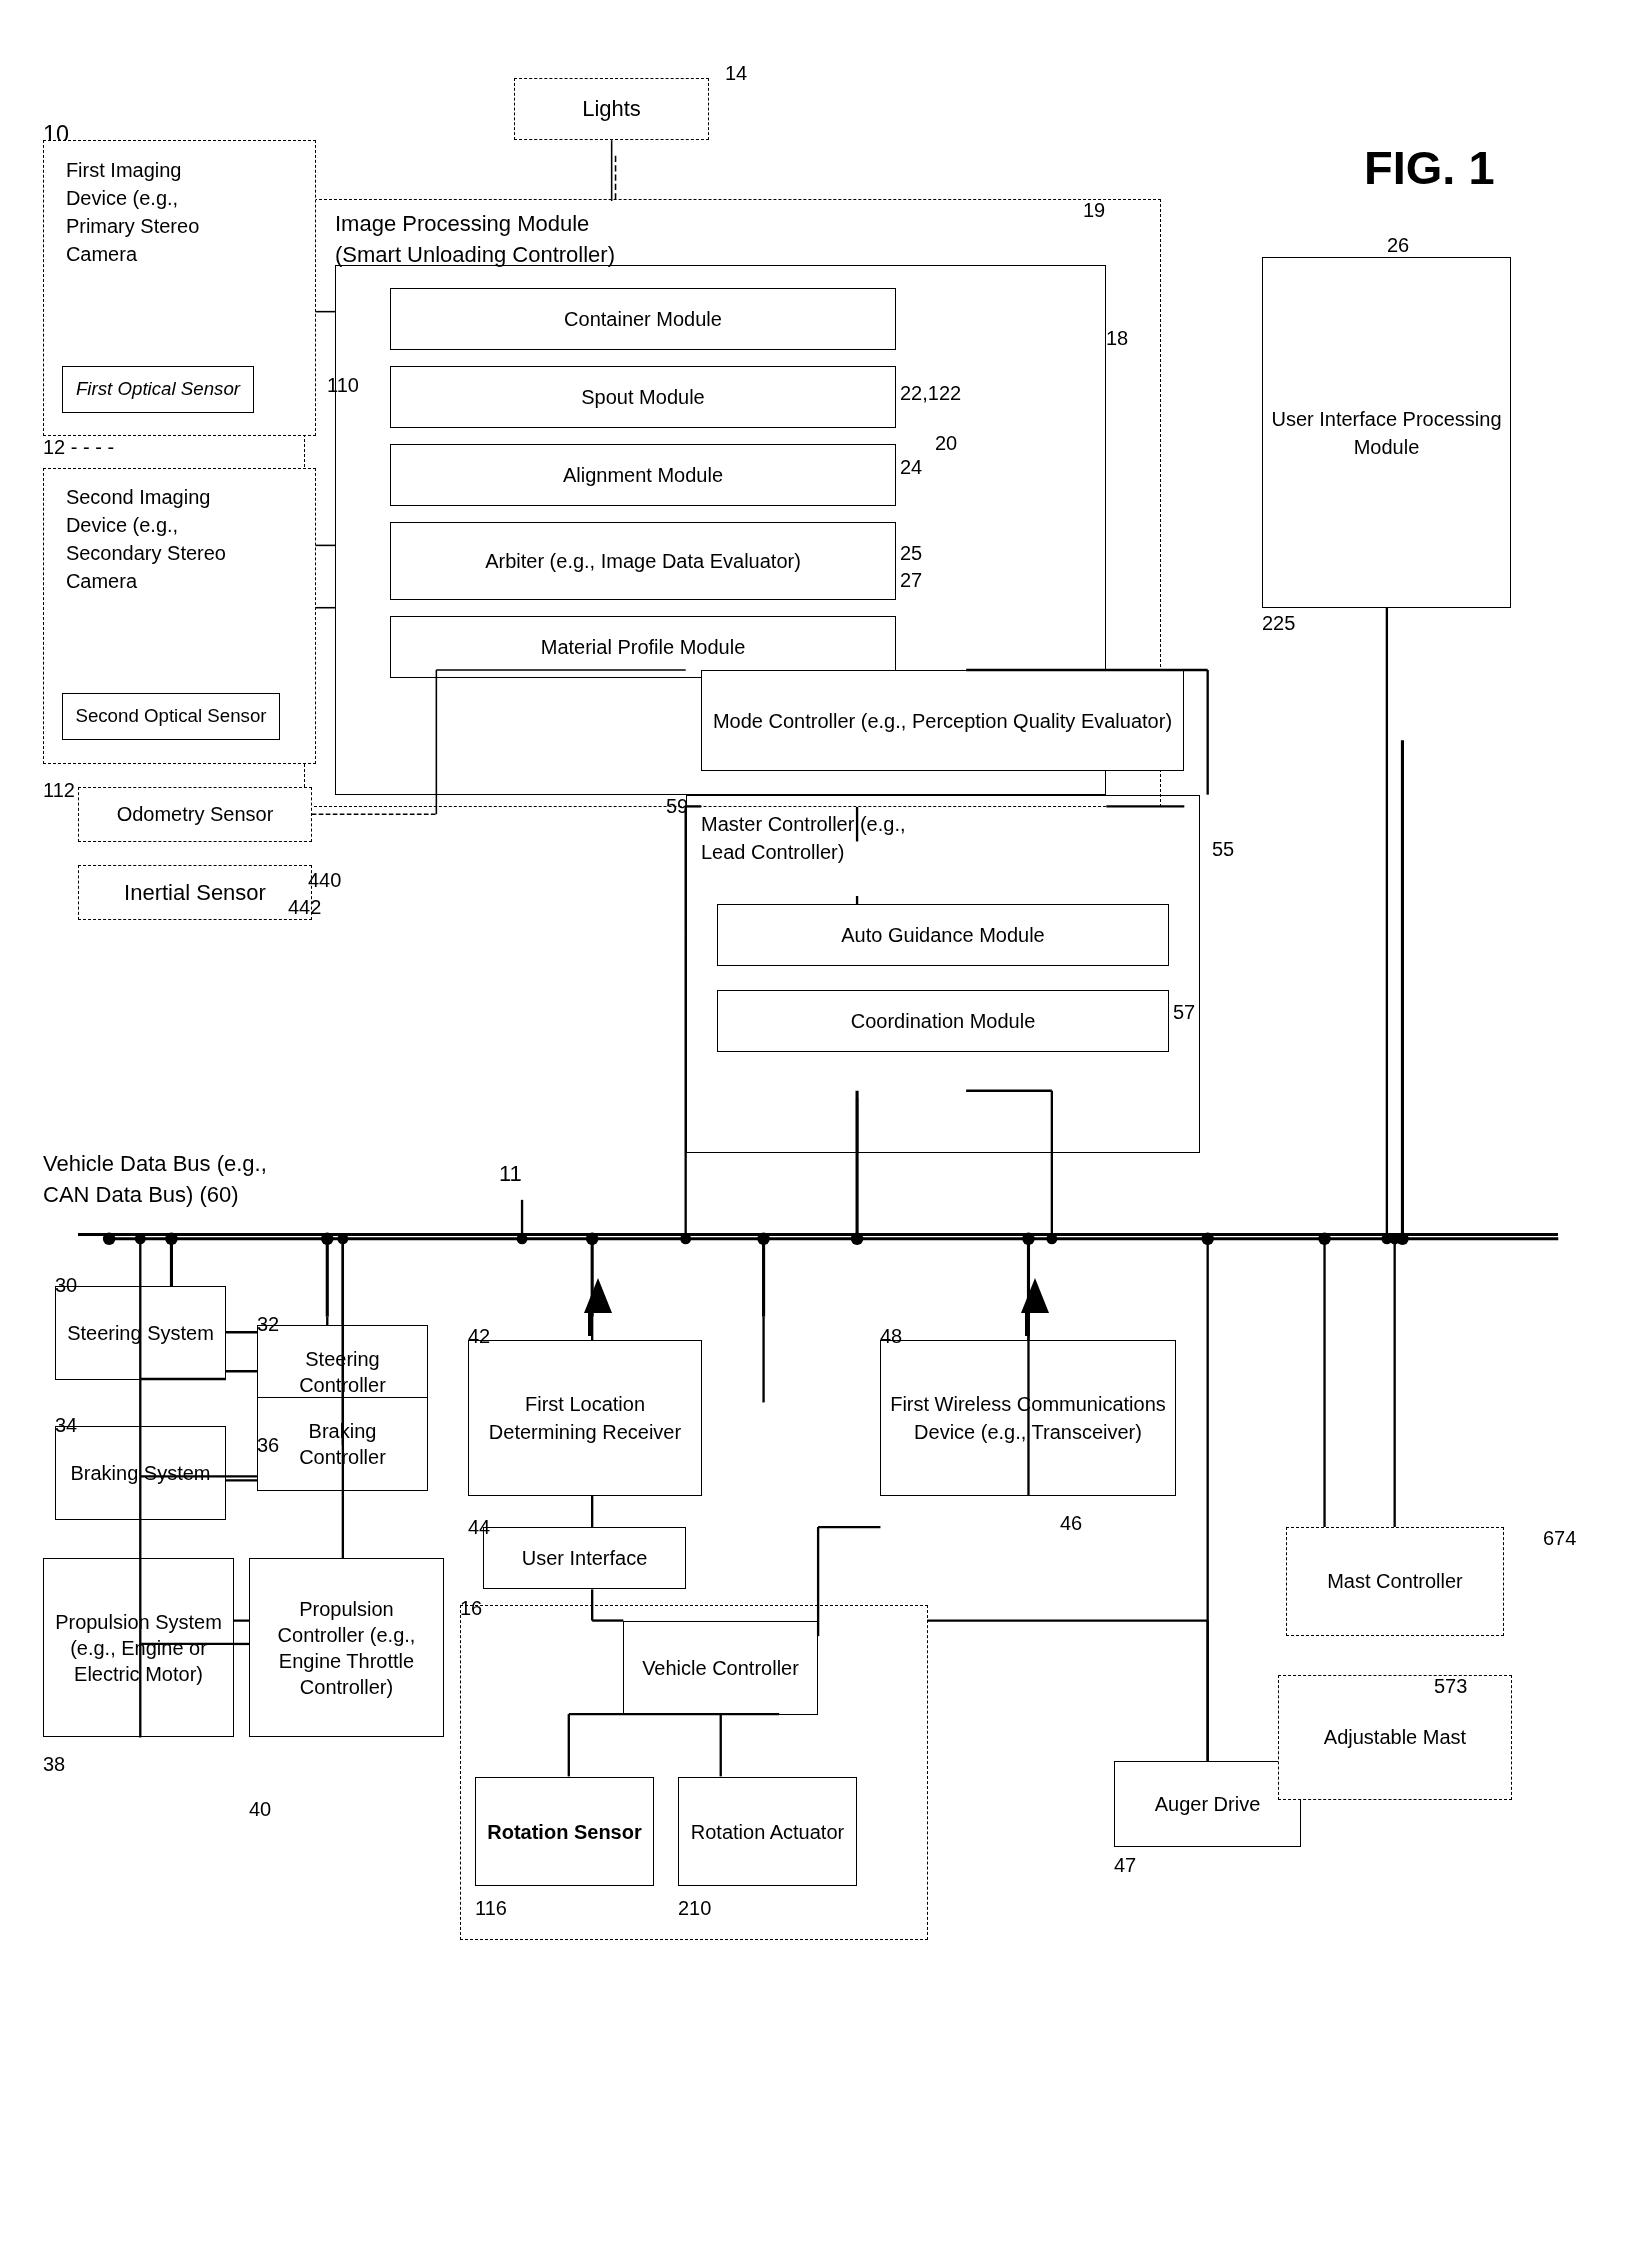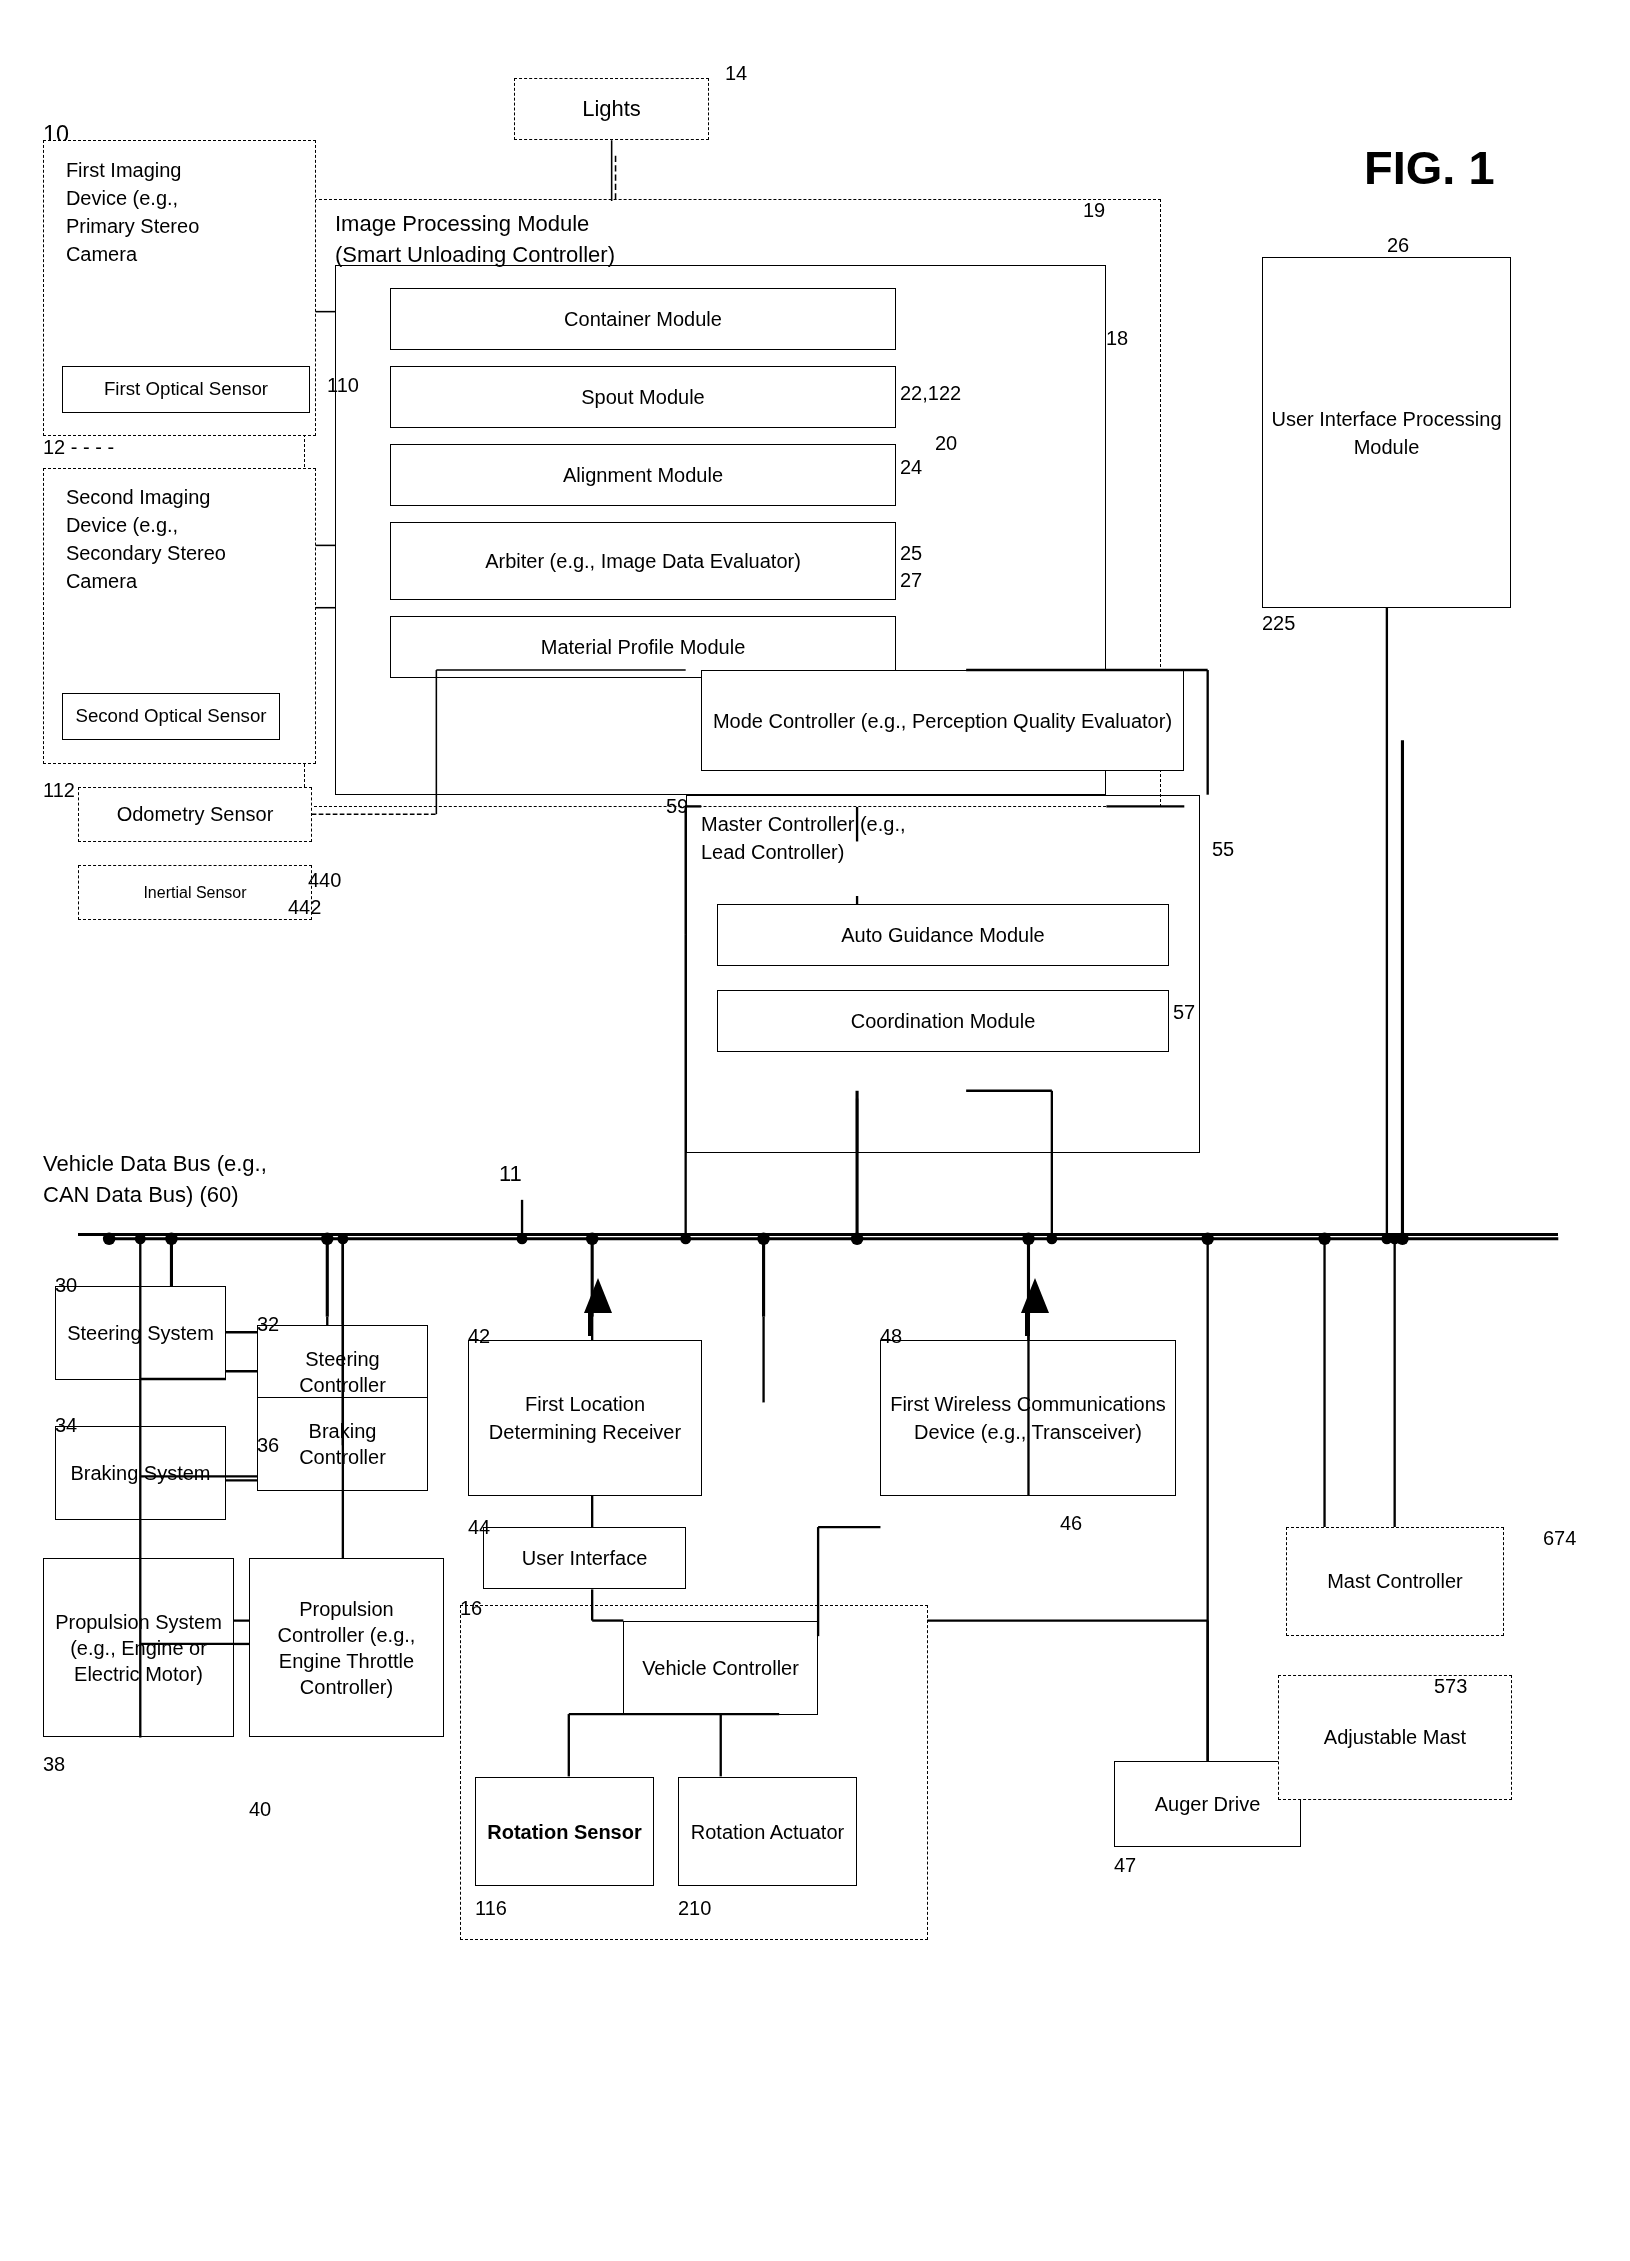--- a/index.html
+++ b/index.html
@@ -178,34 +178,34 @@
 Module</span>
   </div>
   <div class="label" style="left:1387px; top:234px; font-size:20px;">26</div>
   <div class="label" style="left:1262px; top:612px; font-size:20px;">225</div>
 
   <div class="box-dashed" style="position:absolute; left:43px; top:140px; width:273px; height:296px; border:1.6px dashed #000;"></div>
   <div style="position:absolute; left:62px; top:152px; font-size:20px; line-height:1.4; padding:3.9px;">
     First Imaging<br>Device (e.g.,<br>Primary Stereo<br>Camera
   </div>
 
-  <div class="box box-solid" style="left:62px; top:366px; width:248px; height:47px; font-size:18.7px;">First Optical Sensor</div>
+  <div class="box box-solid" style="left:62px; top:366px; width:192px; height:47px; font-size:18.7px;font-style:italic;">First Optical Sensor</div>
   <div class="label" style="left:327px; top:374px; font-size:20px;">110</div>
   <div class="label" style="left:43px; top:436px; font-size:20px;">12 - - - -</div>
 
   <div class="box-dashed" style="position:absolute; left:43px; top:468px; width:273px; height:296px; border:1.6px dashed #000;"></div>
   <div style="position:absolute; left:62px; top:479px; font-size:20px; line-height:1.4; padding:3.9px;">
     Second Imaging<br>Device (e.g.,<br>Secondary Stereo<br>Camera
   </div>
 
   <div class="box box-solid" style="left:62px; top:693px; width:218px; height:47px; font-size:18.7px;">Second Optical Sensor</div>
 
   <div class="box-dashed" style="position:absolute; left:78px; top:787px; width:234px; height:55px; font-size:20px; border:1.6px dashed #000; display:flex; align-items:center; justify-content:center;">Odometry Sensor</div>
 
-  <div class="box-dashed" style="position:absolute; left:78px; top:865px; width:234px; height:55px; font-size:16px; border:1.6px dashed #000; display:flex; align-items:center; justify-content:center;">Inertial Sensor</div>
+  <div class="box-dashed" style="position:absolute; left:78px; top:865px; width:234px; height:55px; font-size:22px; border:1.6px dashed #000; display:flex; align-items:center; justify-content:center;">Inertial Sensor</div>
   <div class="label" style="left:308px; top:869px; font-size:20px;">440</div>
   <div class="label" style="left:288px; top:896px; font-size:20px;">442</div>
 
   <div class="label" style="left:43px; top:779px; font-size:20px;">112</div>
 
   <div class="box box-solid" style="left:701px; top:670px; width:483px; height:101px; font-size:20px; line-height:1.4;">
     <span>Mode Controller (e.g.,
 Perception Quality Evaluator)</span>
   </div>
 

